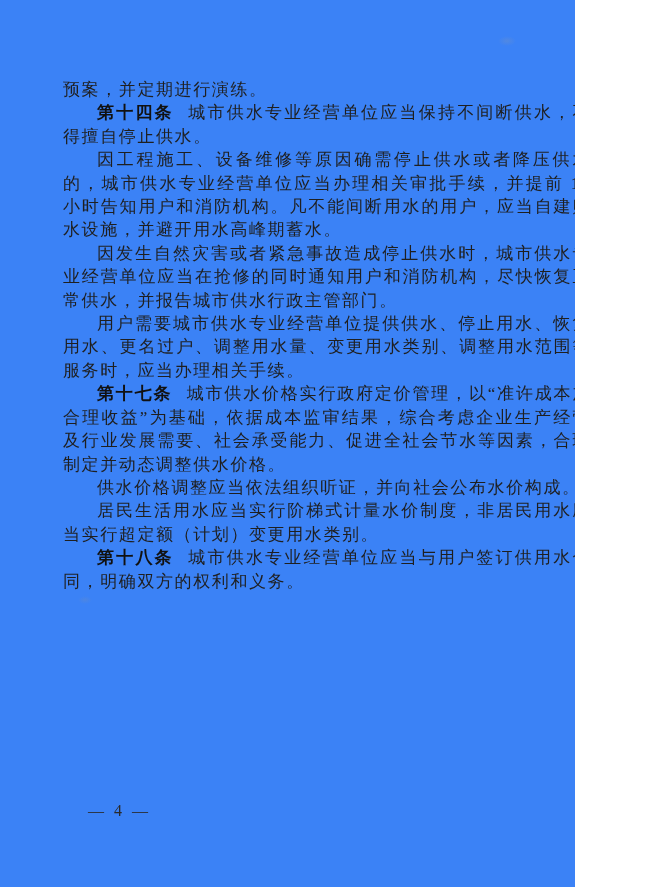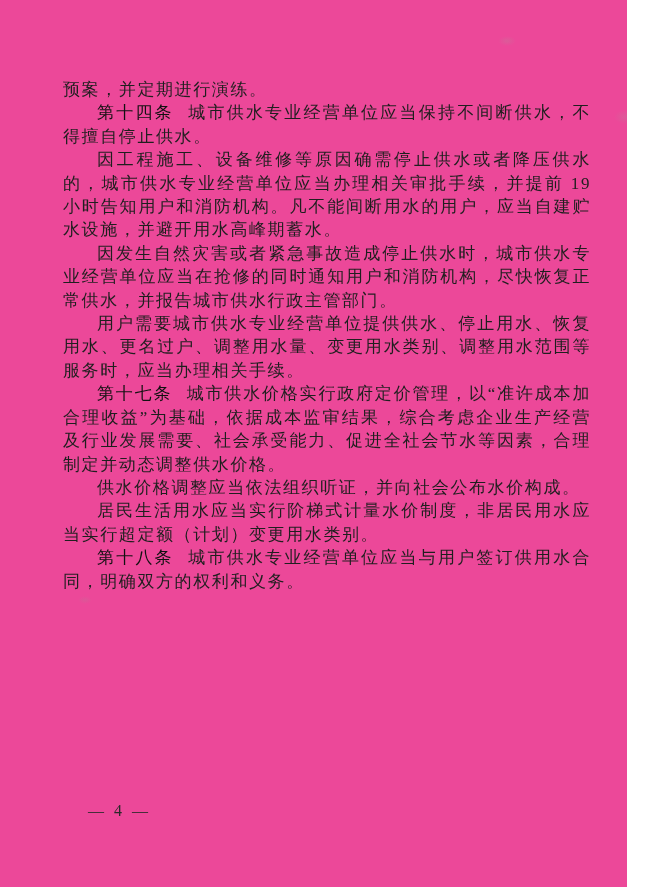--- a/index.html
+++ b/index.html
@@ -3,40 +3,40 @@
 <meta charset="utf-8">
 <style>
   * { margin: 0; padding: 0; box-sizing: border-box; }
   html, body { width: 654px; height: 887px; }
   body {
     background: #ffffff;
     font-family: "Liberation Serif", "DejaVu Serif", serif;
   }
   .page {
     position: relative;
-    width: 627px;
+    width: 575px;
     height: 887px;
-    background: #ec4899;
+    background: #3b82f6;
     overflow: hidden;
   }
   .body-text {
     position: absolute;
     left: 63px;
     top: 78px;
     width: 528px;
     font-size: 17px;
     line-height: 23.4px;
     letter-spacing: 1.6px;
     color: #1f1f1f;
     text-align: justify;
   }
   .para { text-indent: 2em; }
   .para.no-indent { text-indent: 0; }
   .article-no {
-    font-weight: normal;
+    font-weight: bold;
     font-family: "DejaVu Sans", "Liberation Sans", sans-serif;
     margin-right: 0.85em;
     color: #111;
   }
   .page-footer {
     position: absolute;
     left: 88px;
     top: 802px;
     width: 120px;
   }

